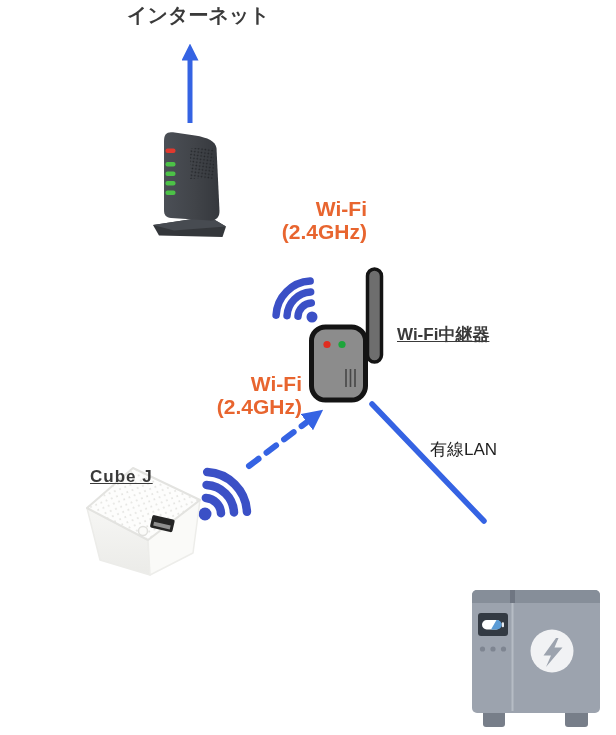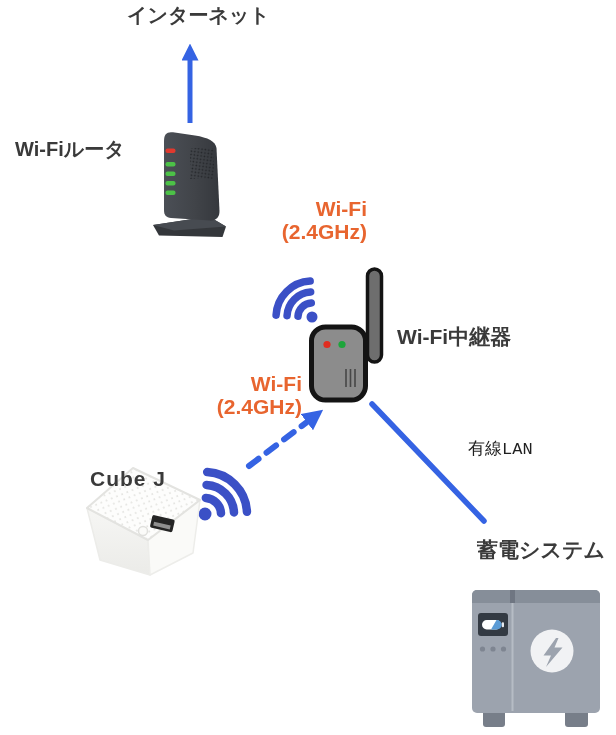--- a/index.html
+++ b/index.html
@@ -18,21 +18,21 @@
   html,body{margin:0;padding:0;background:#ffffff;}
   body{width:616px;height:735px;position:relative;overflow:hidden;
        font-family:"Liberation Sans","DejaVu Sans",sans-serif;}
   #stage{position:absolute;left:0;top:0;width:524px;height:735px;}
   svg{position:absolute;left:0;top:0;}
   .lbl{position:absolute;white-space:nowrap;color:var(--c-text_dark);
        font-weight:bold;font-size:20px;line-height:1.15;}
   .lbl.orange{color:var(--c-label_orange);text-align:right;font-size:21px;line-height:23px;}
   .lbl.orange span{display:block;}
   .lbl.plain{font-weight:normal;font-size:17px;color:var(--c-text_plain);}
-  .lbl.big{font-size:21px;}
+  .lbl.big{font-size:17px;text-decoration:underline;}
   .blue-line{stroke:var(--c-connection_blue);fill:none;}
   .blue-fill{fill:var(--c-connection_blue);}
   .wifi-arc{stroke:var(--c-wifi_blue);fill:none;stroke-linecap:round;}
   .wifi-dot{fill:var(--c-wifi_blue);}
 </style>
 </head>
 <body>
 
 <div id="stage">
 
@@ -128,33 +128,31 @@
     <circle cx="17.5" cy="66" r="2.6" fill="#7E8591"></circle>
     <circle cx="28" cy="66" r="2.6" fill="#7E8591"></circle>
     <circle cx="38.5" cy="66" r="2.6" fill="#7E8591"></circle>
     <circle cx="87" cy="68" r="21.5" fill="#F1F2F4"></circle>
     <path d="M 91,55 L 78.5,72.5 L 86,72.5 L 81,84 L 97.5,64.5 L 89.5,64.5 L 93.5,55 Z" fill="var(--c-battery_gray)"></path>
   </g>
 </svg>
 
 <div class="lbl" style="left:127px;top:4px;">インターネット</div>
 
-<div class="lbl" style="left:15px;top:138px;">Wi-Fiルータ</div>
 
 <div class="lbl orange" style="left:227px;top:197px;width:140px;">
   <span>Wi-Fi</span>
   <span>(2.4GHz)</span>
 </div>
 
 <div class="lbl big" style="left:397px;top:325px;">Wi-Fi中継器</div>
 
 <div class="lbl orange" style="left:167px;top:372px;width:135px;">
   <span>Wi-Fi</span>
   <span>(2.4GHz)</span>
 </div>
 
 <div class="lbl big" style="left:90px;top:429px;letter-spacing:1px;margin-top:38px;">Cube J</div>
 
-<div class="lbl plain" style="left:468px;top:440px;font-family:Liberation Mono, monospace;">有線LAN</div>
+<div class="lbl plain" style="left:430px;top:440px;">有線LAN</div>
 
-<div class="lbl big" style="left:477px;top:538px;">蓄電システム</div>
 
 </div>
 
 </body></html>

